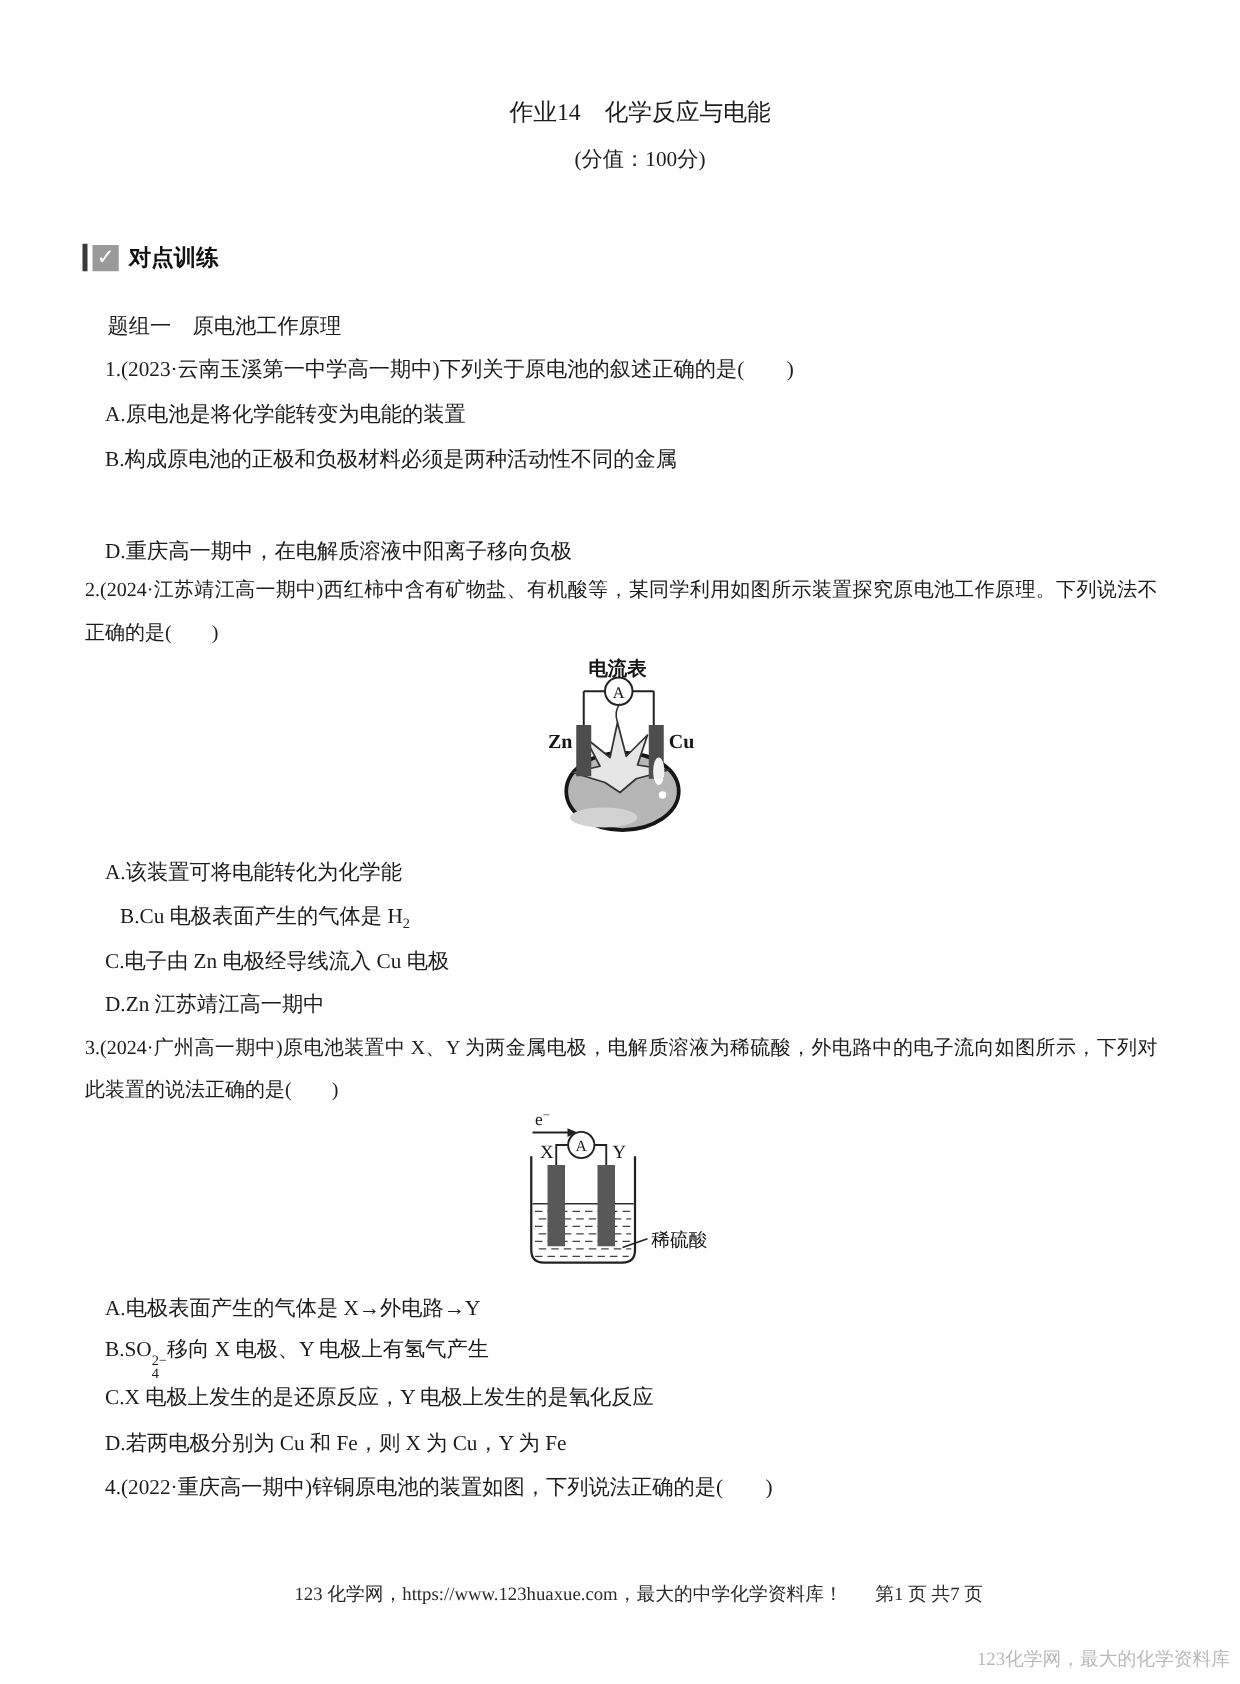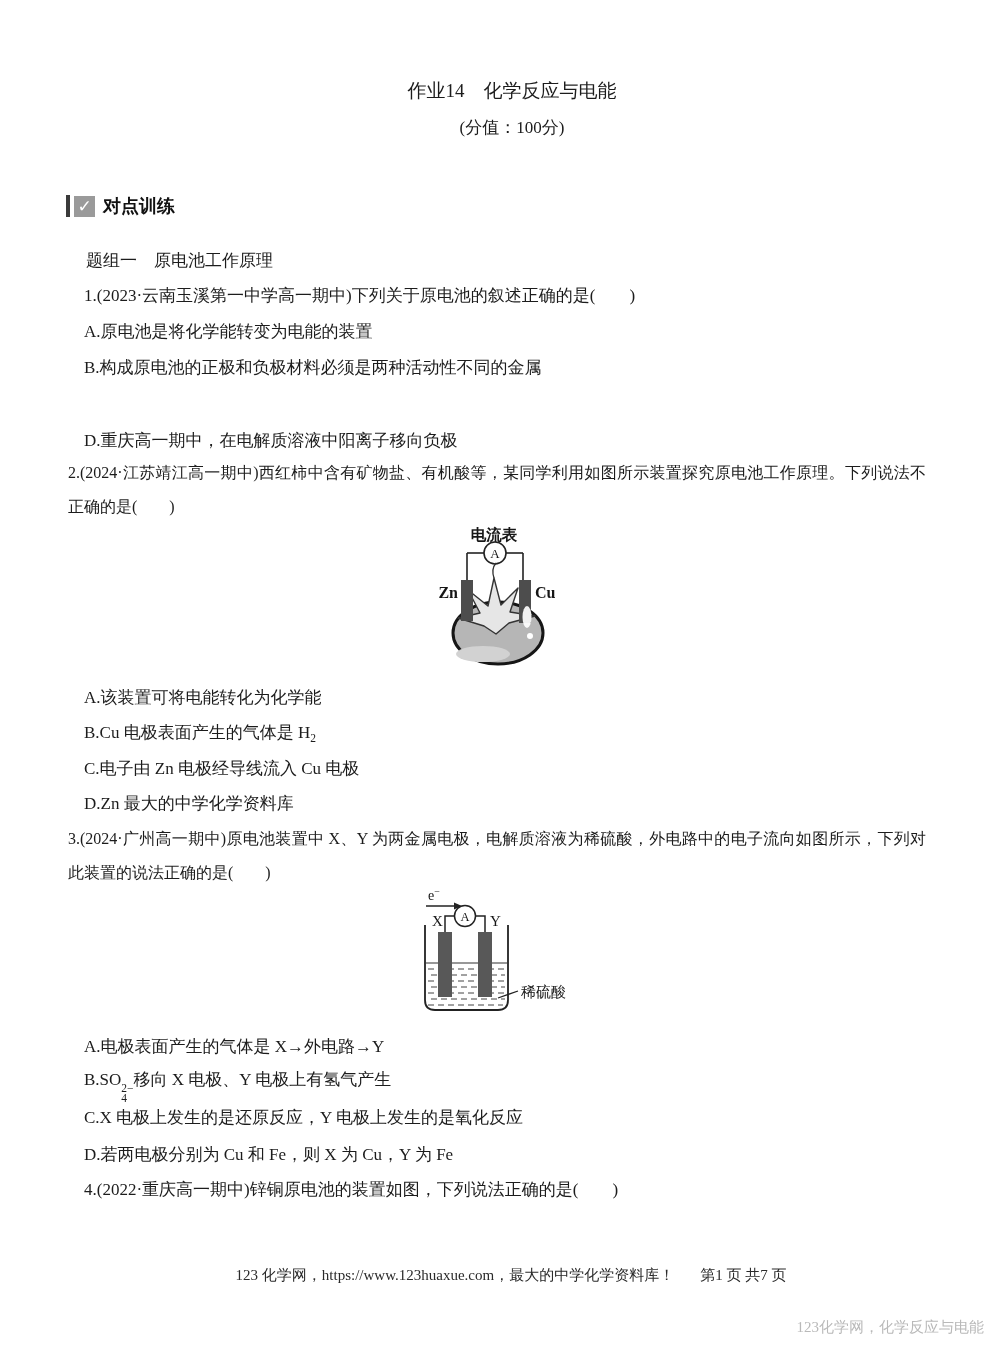--- a/index.html
+++ b/index.html
@@ -72,23 +72,23 @@
     <path d="M106,62 Q103,53 108,47" fill="none" stroke="#333333" stroke-width="1.3"></path>
     <rect x="73" y="64" width="12" height="41" fill="#4d4d4d"></rect>
     <rect x="131" y="64" width="12" height="43" fill="#4d4d4d"></rect>
     <ellipse cx="139" cy="101" rx="4.5" ry="11" fill="#ffffff" opacity="0.92"></ellipse>
     <circle cx="142" cy="120" r="3" fill="#ffffff"></circle>
     <text x="70" y="82" text-anchor="end" font-size="16" font-weight="bold">Zn</text>
     <text x="147" y="82" font-size="16" font-weight="bold">Cu</text>
   </svg>
 
   <div class="t" style="left:68px; top:681px;">A.该装置可将电能转化为化学能</div>
-  <div class="t" style="left:68px; top:716px;text-align:center;"><span>B.Cu 电极表面产生的气体是 H</span><sub>2</sub></div>
+  <div class="t" style="left:80px; top:716px;text-align:center;"><span>B.Cu 电极表面产生的气体是 H</span><sub>2</sub></div>
   <div class="t" style="left:68px; top:752px;">C.电子由 Zn 电极经导线流入 Cu 电极</div>
-  <div class="t" style="left:68px; top:787px;">D.Zn 最大的中学化学资料库</div>
+  <div class="t" style="left:68px; top:787px;">D.Zn 江苏靖江高一期中</div>
 
   <div class="block" style="top:822px;">3.(2024·广州高一期中)原电池装置中 X、Y 为两金属电极，电解质溶液为稀硫酸，外电路中的电子流向如图所示，下列对此装置的说法正确的是(　　)</div>
 
   <svg class="fig" style="left:418px; top:884px;" width="165" height="134" viewBox="0 0 165 134">
     <text x="10" y="16" font-size="14"><tspan>e</tspan><tspan dy="-5" font-size="10">−</tspan></text>
     <line x1="8" y1="22" x2="37" y2="22" stroke="#222222" stroke-width="1.5"></line>
     <polygon points="36,18.5 44,22 36,25.5" fill="#222222"></polygon>
     <text x="14" y="42" font-size="15">X</text>
     <path d="M27,48 L27,32 L36.5,32" fill="none" stroke="#222222" stroke-width="1.5"></path>
     <path d="M57.5,32 L67,32 L67,48" fill="none" stroke="#222222" stroke-width="1.5"></path>
@@ -119,15 +119,15 @@
       </span><span>移向 X 电极、Y 电极上有氢气产生</span></div>
   <div class="t" style="left:68px; top:1101px;">C.X 电极上发生的是还原反应，Y 电极上发生的是氧化反应</div>
   <div class="t" style="left:68px; top:1138px;">D.若两电极分别为 Cu 和 Fe，则 X 为 Cu，Y 为 Fe</div>
 
   <div class="t" style="left:68px; top:1173px;">4.(2022·重庆高一期中)锌铜原电池的装置如图，下列说法正确的是(　　)</div>
 
   <div class="footer">
     <span>123 化学网，https://www.123huaxue.com，最大的中学化学资料库！</span><span class="pg">第1 页 共7 页</span>
   </div>
 
-  <div class="watermark">123化学网，化学反应与电能</div>
+  <div class="watermark">123化学网，最大的化学资料库</div>
 
 </div>
 
 </body></html>

